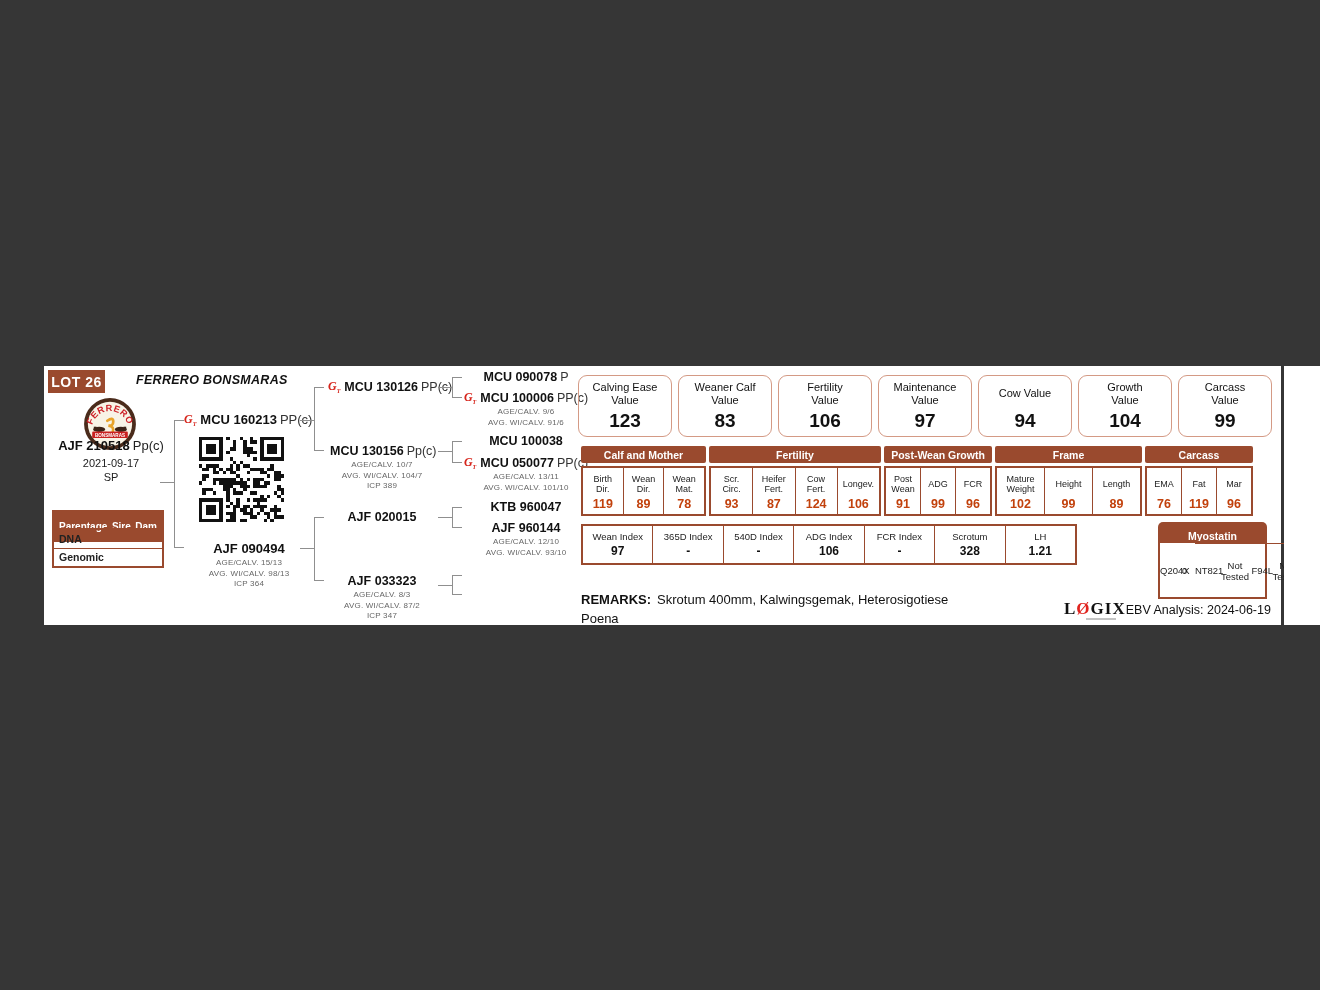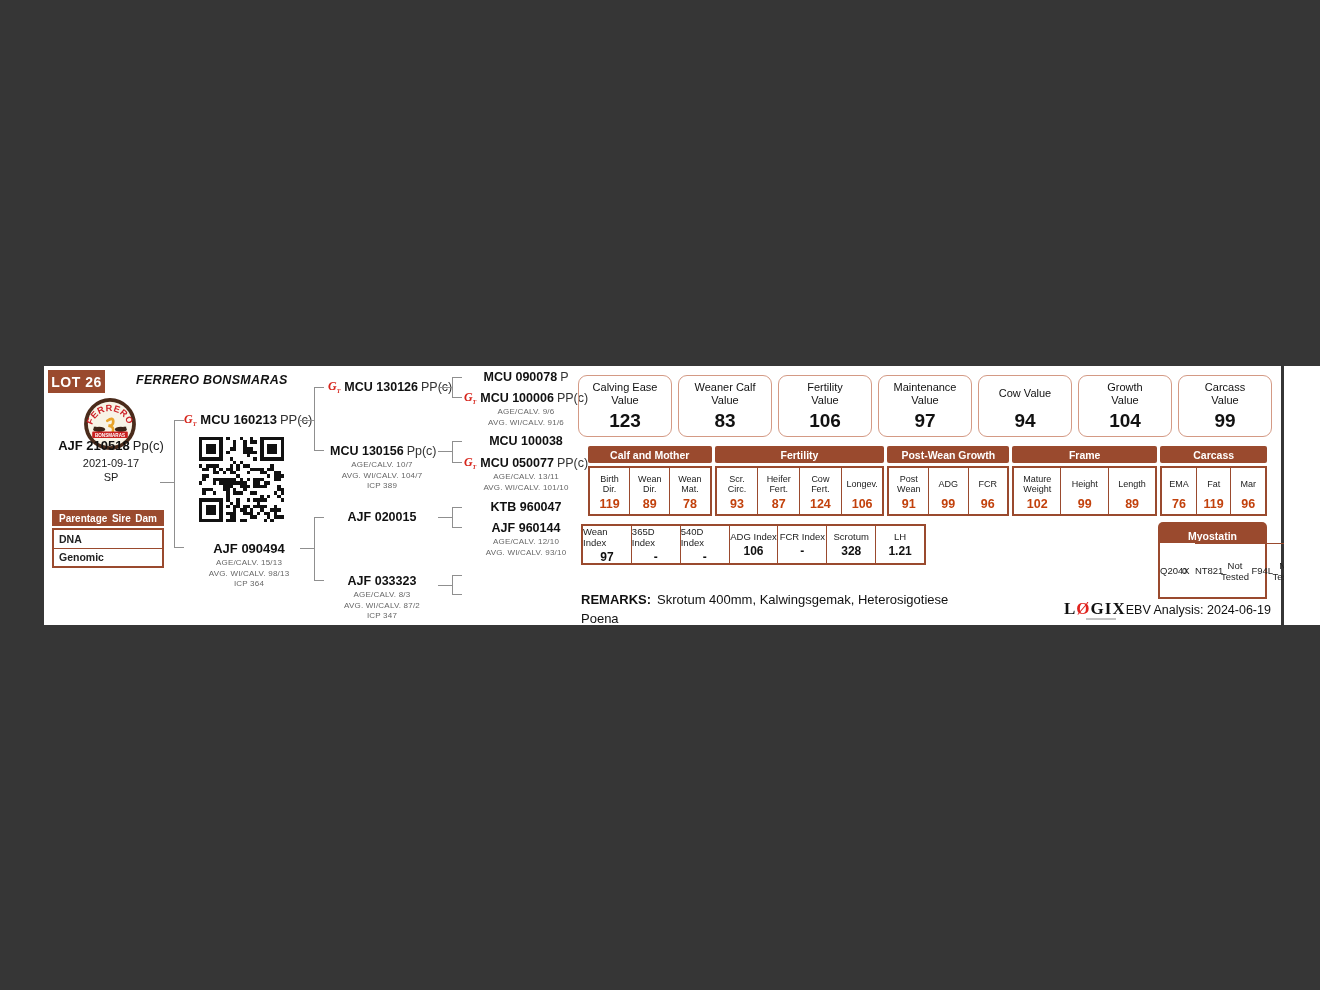--- a/index.html
+++ b/index.html
@@ -17,21 +17,21 @@
 
   
   .animal-block{left:0;top:72px;width:134px;text-align:center;}
   .animal-name{font-size:13px;font-weight:bold;white-space:nowrap;}
   .animal-suffix{font-weight:normal;color:#222;margin-left:3px;}
   .animal-date{font-size:11px;margin-top:4px;color:#222;}
   .animal-code{font-size:11px;margin-top:2px;color:#222;}
 
   
   .parentage-header{left:8px;top:144px;width:112px;height:16px;background:#9a4a2e;color:#fff;
-    font-size:10px;font-weight:bold;display:flex;align-items:center;justify-content:space-between;padding:0 7px;box-sizing:border-box;}
+    font-size:10px;font-weight:bold;display:flex;align-items:center;justify-content:space-between;padding:16px 7px;box-sizing:border-box;}
   .parentage-box{left:8px;top:162px;width:112px;height:40px;border:2px solid #9a4a2e;box-sizing:border-box;
     display:flex;flex-direction:column;}
   .parentage-row{flex:1;display:flex;align-items:center;padding-left:5px;font-size:10.5px;font-weight:bold;color:#222;}
   .parentage-row + .parentage-row{border-top:1.5px solid #9a4a2e;}
 
   
   .qr{left:155px;top:71px;width:85px;height:85px;}
 
   
   .ped-name{font-size:12.5px;font-weight:bold;color:#111;white-space:nowrap;}
@@ -61,21 +61,21 @@
   .ebv-head{height:17px;background:#9a4a2e;color:#fff;font-size:10.5px;font-weight:bold;
     display:flex;align-items:center;justify-content:center;border-radius:2px;}
   .ebv-body{flex:1;border:2px solid #9a4a2e;box-sizing:border-box;display:flex;background:#fff;}
   .ebv-cell{flex:1;display:flex;flex-direction:column;align-items:center;justify-content:center;}
   .ebv-cell + .ebv-cell{border-left:1px solid #9a4a2e;}
   .ebv-cell .clabel{height:25px;display:flex;align-items:center;justify-content:center;text-align:center;
     font-size:9px;line-height:10.5px;color:#222;}
   .ebv-cell .cnum{font-size:12.5px;font-weight:bold;color:#c2410c;}
 
   
-  .index-table{left:537px;top:158px;width:345px;height:41px;border:2px solid #9a4a2e;box-sizing:border-box;display:flex;background:#fff;}
+  .index-table{left:537px;top:158px;width:496px;height:41px;border:2px solid #9a4a2e;box-sizing:border-box;display:flex;background:#fff;}
   .index-cell{flex:1;display:flex;flex-direction:column;align-items:center;justify-content:center;}
   .index-cell + .index-cell{border-left:1px solid #9a4a2e;}
   .index-cell .clabel{font-size:9.5px;color:#222;}
   .index-cell .cnum{font-size:12px;font-weight:bold;margin-top:2px;color:#111;}
 
   
   .myo-header{left:1114px;top:156px;width:109px;height:27px;background:#9a4a2e;color:#fff;border-radius:5px;
     font-size:10.5px;font-weight:bold;display:flex;align-items:center;justify-content:center;}
   .myo-box{left:1114px;top:175px;width:109px;height:58px;border:2px solid #9a4a2e;box-sizing:border-box;
     display:flex;background:#fff;}
@@ -454,21 +454,21 @@
         <div class="vnum">104</div>
       </div>
         <div class="value-box">
         <div class="vlabel pre">Carcass
 Value</div>
         <div class="vnum">99</div>
       </div>
       </div>
 
     <div class="abs ebv-table">
-      <div class="ebv-group" style="width:125px;margin-left:7px;">
+      <div class="ebv-group" style="width:125px;">
         <div class="ebv-head">Calf and Mother</div>
         <div class="ebv-body">
             <div class="ebv-cell">
             <div class="clabel pre">Birth
 Dir.</div>
             <div class="cnum">119</div>
           </div>
             <div class="ebv-cell">
             <div class="clabel pre">Wean
 Dir.</div>
@@ -498,21 +498,21 @@
             <div class="clabel pre">Cow
 Fert.</div>
             <div class="cnum">124</div>
           </div>
             <div class="ebv-cell">
             <div class="clabel pre">Longev.</div>
             <div class="cnum">106</div>
           </div>
           </div>
       </div>
-      <div class="ebv-group" style="width:123px;">
+      <div class="ebv-group" style="width:108px;">
         <div class="ebv-head">Post-Wean Growth</div>
         <div class="ebv-body">
             <div class="ebv-cell">
             <div class="clabel pre">Post
 Wean</div>
             <div class="cnum">91</div>
           </div>
             <div class="ebv-cell">
             <div class="clabel pre">ADG</div>
             <div class="cnum">99</div>

